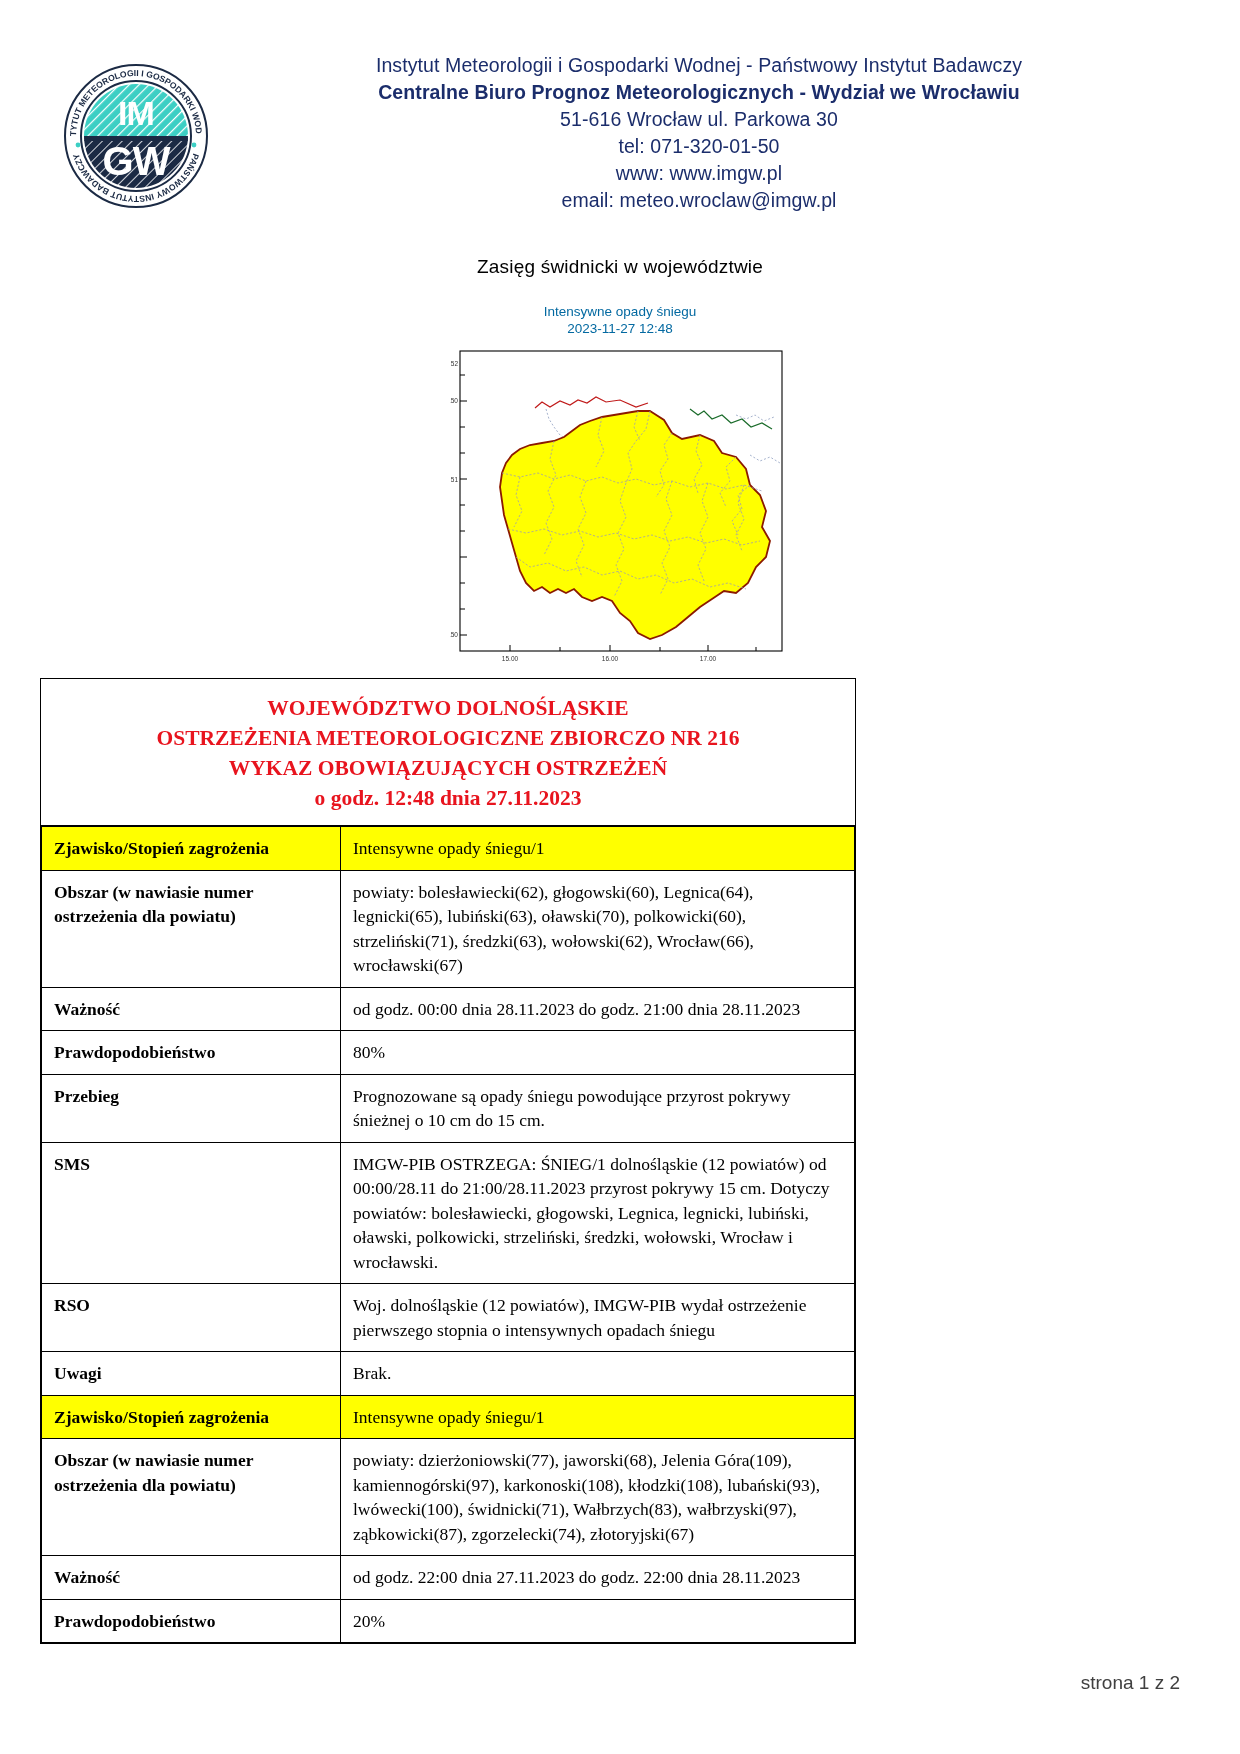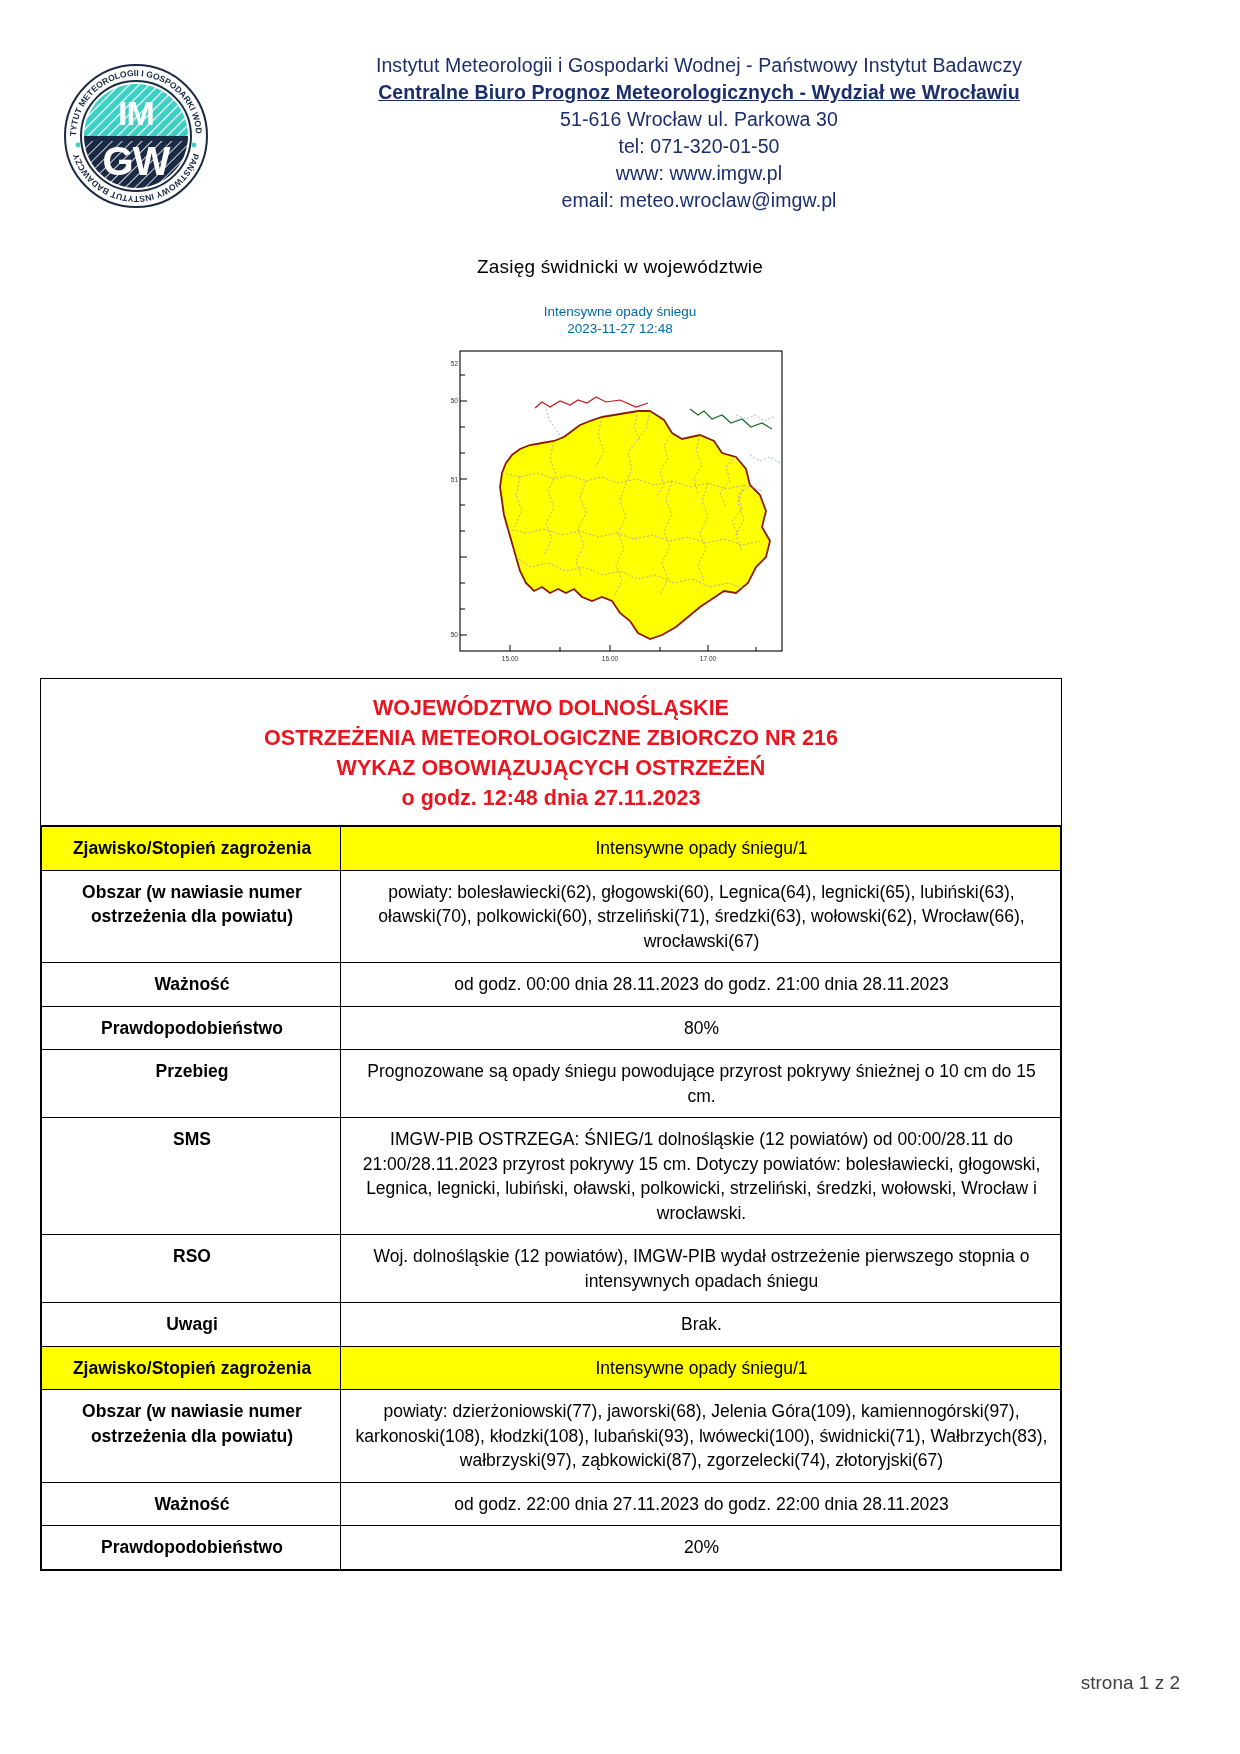--- a/index.html
+++ b/index.html
@@ -36,21 +36,20 @@
     flex: 1 1 auto;
     text-align: center;
     color: #1b2d6b;
     font-size: 19.5px;
     line-height: 27px;
     padding-right: 2px;
     letter-spacing: 0.1px;
   }
   .header-text .bold {
     font-weight: bold;
-    text-decoration: underline;
   }
 
   
   .map-section {
     margin-top: 42px;
     text-align: center;
   }
   .map-title {
     font-size: 19px;
     color: #000;
@@ -68,24 +67,24 @@
     height: 325px;
     position: relative;
   }
   .map-holder svg { display: block; }
 
   
   .sheet {
     position: absolute;
     left: 40px;
     top: 678px;
-    width: 1022px;
+    width: 816px;
     border: 1px solid #000;
     box-sizing: border-box;
-    font-family: Liberation Sans, sans-serif;
+    font-family: Liberation Serif, serif;
   }
   .title-block {
     text-align: center;
     color: #e8141e;
     font-weight: bold;
     font-size: 21.5px;
     line-height: 30px;
     padding: 14px 0 12px 0;
     border-bottom: 1px solid #000;
   }
@@ -93,21 +92,20 @@
     border-collapse: collapse;
     width: 100%;
     table-layout: fixed;
   }
   table.warn td {
     border: 1px solid #000;
     vertical-align: top;
     font-size: 17.5px;
     line-height: 24.5px;
     padding: 9px 10px 9px 12px;
-    text-align: center;
   }
   table.warn td.label {
     width: 276px;
     font-weight: bold;
   }
   tr.yellow td {
     background: #ffff00;
   }
   td.val { padding-left: 14px; }
 

